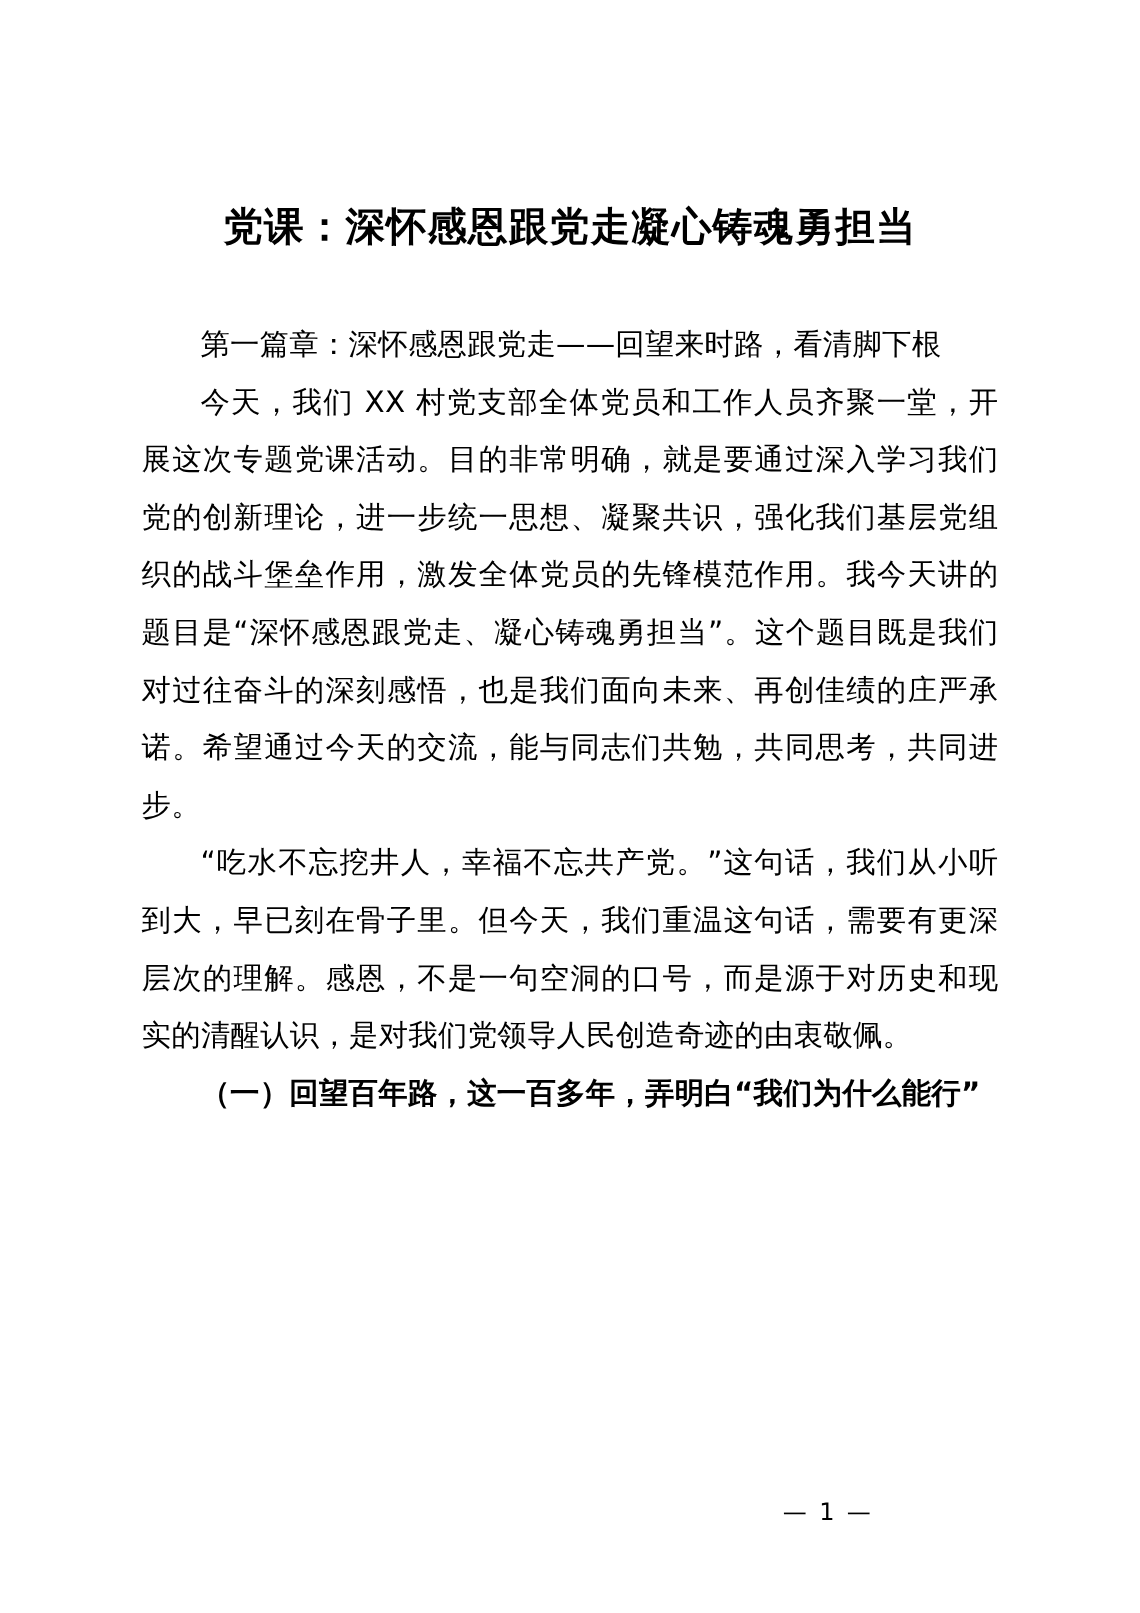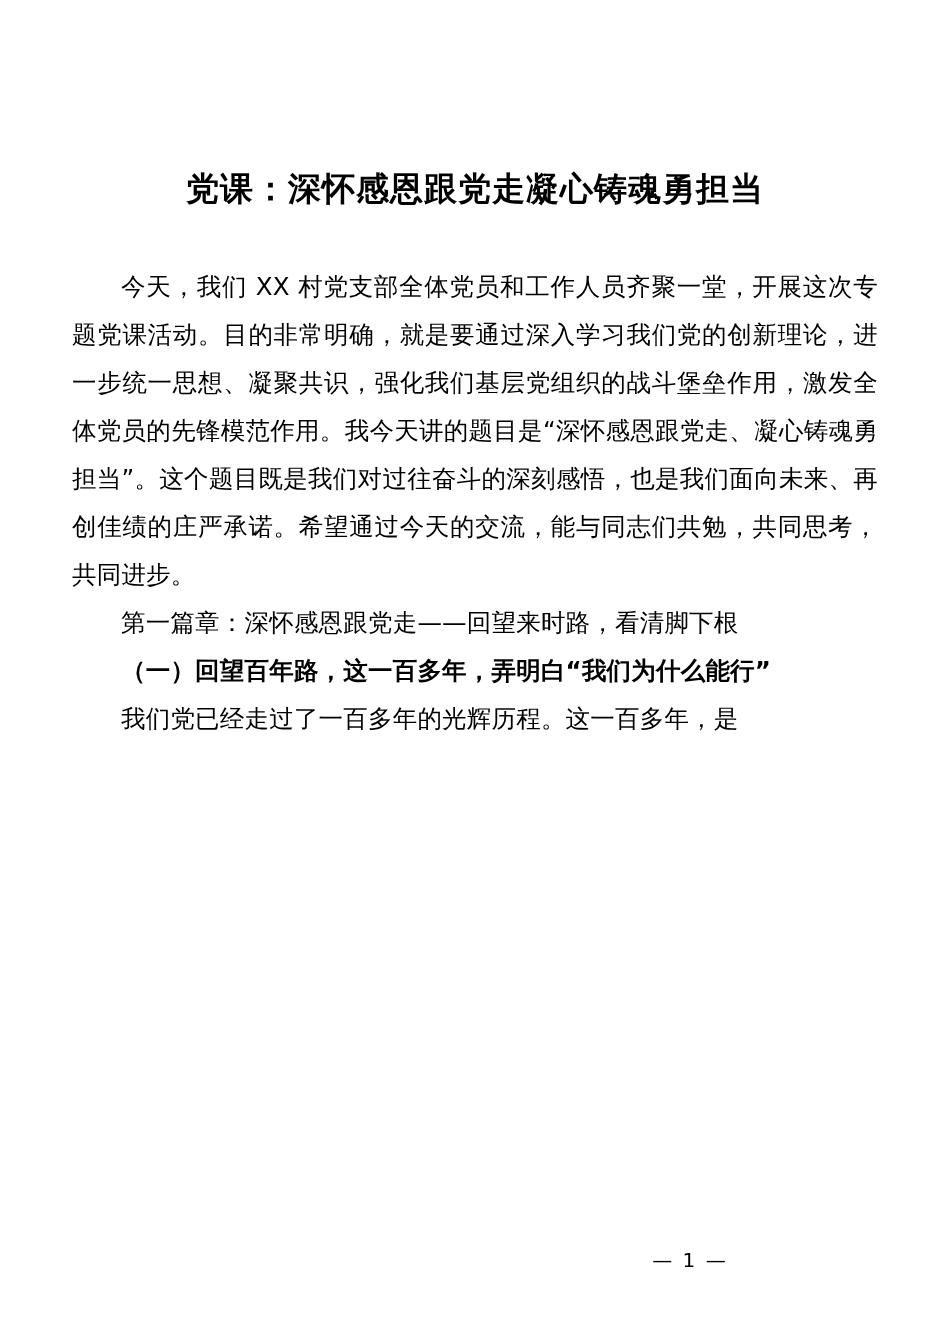--- a/index.html
+++ b/index.html
@@ -13,21 +13,21 @@
     font-family: "DejaVu Sans", "Liberation Sans", sans-serif;
     color: #000000;
     position: relative;
     overflow: hidden;
   }
   .page {
     position: relative;
     width: 950px;
     height: 1344px;
     box-sizing: border-box;
-    padding: 0 72px;
+    padding: 0 118px;
   }
   .doc-title {
     margin: 0;
     padding-top: 168px;
     text-align: center;
     font-size: 33px;
     font-weight: bold;
     letter-spacing: 1px;
     line-height: 1.3;
     white-space: nowrap;
@@ -61,21 +61,21 @@
   }
 </style>
 </head>
 <body>
 
 <div class="page">
 
   <h1 class="doc-title">党课：深怀感恩跟党走凝心铸魂勇担当</h1>
 
   <div class="body-block">
+    <p class="para indent">第一篇章：深怀感恩跟党走——回望来时路，看清脚下根</p>
     <p class="para indent">今天，我们 XX 村党支部全体党员和工作人员齐聚一堂，开展这次专题党课活动。目的非常明确，就是要通过深入学习我们党的创新理论，进一步统一思想、凝聚共识，强化我们基层党组织的战斗堡垒作用，激发全体党员的先锋模范作用。我今天讲的题目是“深怀感恩跟党走、凝心铸魂勇担当”。这个题目既是我们对过往奋斗的深刻感悟，也是我们面向未来、再创佳绩的庄严承诺。希望通过今天的交流，能与同志们共勉，共同思考，共同进步。</p>
-    <p class="para indent">第一篇章：深怀感恩跟党走——回望来时路，看清脚下根</p>
+    <p class="para indent">“吃水不忘挖井人，幸福不忘共产党。”这句话，我们从小听到大，早已刻在骨子里。但今天，我们重温这句话，需要有更深层次的理解。感恩，不是一句空洞的口号，而是源于对历史和现实的清醒认识，是对我们党领导人民创造奇迹的由衷敬佩。</p>
     <p class="para indent bold">（一）回望百年路，这一百多年，弄明白“我们为什么能行”</p>
-    <p class="para indent">我们党已经走过了一百多年的光辉历程。这一百多年，是</p>
   </div>
 
   <div class="page-number">— 1 —</div>
 
 </div>
 
 </body></html>

